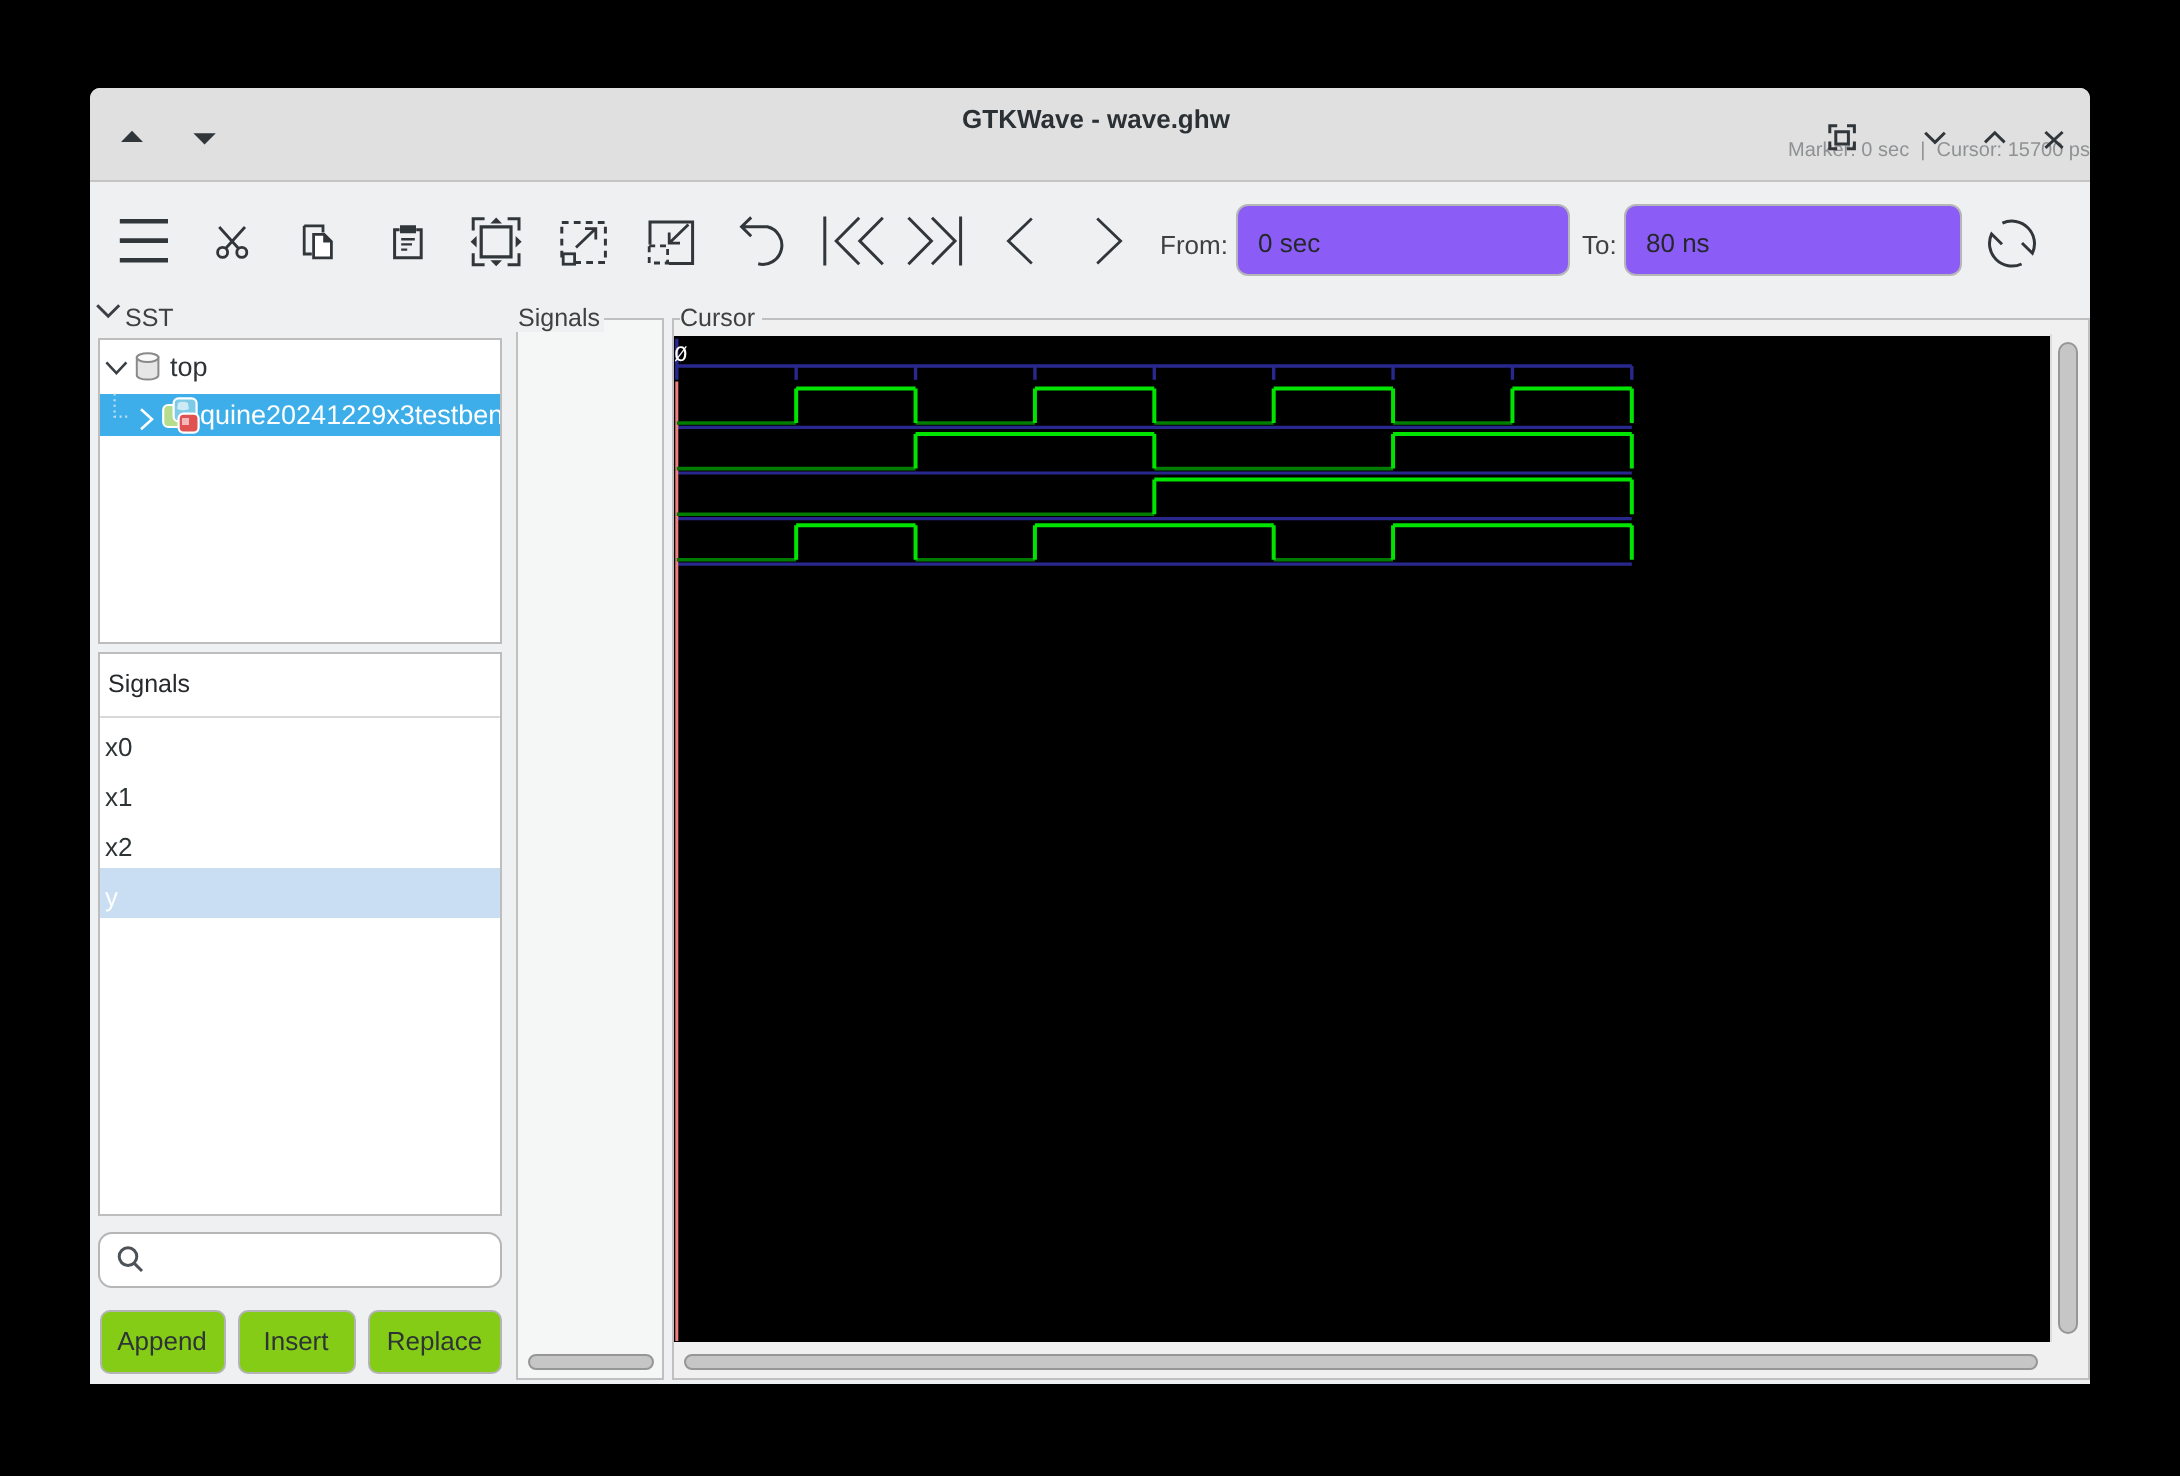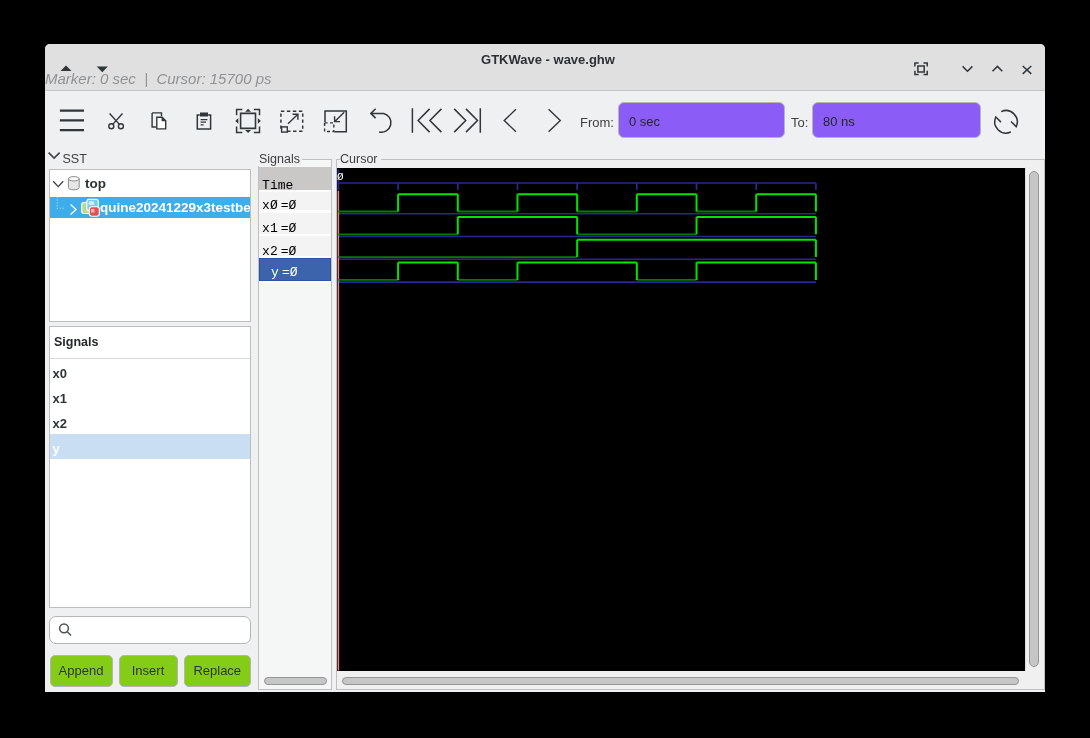--- a/index.html
+++ b/index.html
@@ -2,24 +2,24 @@
 <html><head><meta charset="utf-8"><style>
 * { margin:0; padding:0; box-sizing:border-box; }
 html,body { width:1090px; height:738px; background:#000; overflow:hidden; }
 body { font-family:"Liberation Sans", sans-serif; }
 #win { position:absolute; left:45px; top:44px; width:1000px; height:648px;
   background:#eff0f1; border-radius:5px 5px 0 0; overflow:hidden; }
 #tbar { position:absolute; left:0; top:0; width:1000px; height:47px;
   background:#e0e0e0; border-bottom:1px solid #c4c4c4; }
 #title { position:absolute; left:0; top:8px; width:1006px; text-align:center;
   font-size:13px; font-weight:bold; color:#2b3034; }
-#subtitle { position:absolute; left:0; top:26px; width:1000px; text-align:left;
-  font-size:15px; color:#8f9294;font-style:italic; }
+#subtitle { position:absolute; left:0; top:26px; width:1000px; text-align:right;
+  font-size:10px; color:#8f9294; }
 .lbl { position:absolute; font-size:12.5px; color:#404040; }
-.box { position:absolute; background:#fff; border:1px solid #bdbdbd;font-weight:bold; }
+.box { position:absolute; background:#fff; border:1px solid #bdbdbd; }
 .btn { position:absolute; height:32px; background:#84cc16; border:1px solid #b4b4b4;
   border-radius:5px; font-size:13px; color:#2e3436; text-align:center; line-height:30px; }
 .inp { position:absolute; height:36px; background:#8b5cf6; border:1px solid #b6b6b6;
   border-radius:6px; font-size:13px; color:#24282b; line-height:37px; padding-left:10px; }
 .mrow { position:absolute; left:0px; width:72px; background:#f3f3f4;
   font-family:"Liberation Mono", monospace; font-size:13px; color:#000; white-space:pre; }
 .mrow b { font-weight:normal; margin-left:3px; }
 .mhdr { position:absolute; left:0; top:0; width:72px; height:23.1px; background:#c9c8c6;
   font-family:"Liberation Mono", monospace; font-size:13px; color:#000; padding:10.8px 0 0 3.6px; }
 </style></head><body>
@@ -47,32 +47,20 @@
       <div style="position:absolute;left:2.5px;top:88.89999999999998px;font-size:13px;color:#2e3436;">x2</div>
       <div style="position:absolute;left:0;top:106.8px;width:200px;height:25px;background:#c9def3;font-size:13px;color:#fdfdfd;padding:7px 0 0 2.5px;">y</div>
     </div>
   <div class="box" style="left:4px;top:572px;width:202px;height:28px;border-radius:7px;border-color:#b6b6b6;"></div>
   <div class="btn" style="left:4.5px;top:611px;width:63px;">Append</div>
   <div class="btn" style="left:73.5px;top:611px;width:59px;">Insert</div>
   <div class="btn" style="left:138.5px;top:611px;width:67.5px;">Replace</div>
 
   <div class="lbl" style="left:212.5px;top:107.5px;background:#eff0f1;z-index:3;padding:0 2px 0 1.5px;">Signals</div>
   <div style="position:absolute;left:212.5px;top:114.5px;width:74px;height:531.5px;border:1px solid #c0c0c0;background:#f5f6f6;"></div>
-  <div id="midpanel" style="position:absolute;left:213.5px;top:122.8px;width:72px;height:501px;overflow:hidden;">
-    <div class="mhdr">Time</div>
-    <div style="position:absolute;left:0;top:23.1px;width:72px;height:2.1px;background:#fdfdfd;"></div>
-      <div style="position:absolute;left:0;top:43.2px;width:72px;height:3.1px;background:#fdfdfd;"></div>
-      <div style="position:absolute;left:0;top:67.3px;width:72px;height:2.1px;background:#fdfdfd;"></div>
-      <div style="position:absolute;left:0;top:89.4px;width:72px;height:2.0px;background:#fdfdfd;"></div>
-      <div style="position:absolute;left:0;top:114.3px;width:72px;height:2.2px;background:#fdfdfd;"></div>
-      <div class="mrow" style="top:25.2px;height:18.0px;padding:6.0px 0 0 3.6px;">xØ<b>=Ø</b></div>
-      <div class="mrow" style="top:46.3px;height:21.0px;padding:7.8px 0 0 3.6px;">x1<b>=Ø</b></div>
-      <div class="mrow" style="top:69.4px;height:20.0px;padding:7.6px 0 0 3.6px;">x2<b>=Ø</b></div>
-      <div class="mrow" style="top:91.4px;height:22.9px;background:#3c64ac;color:#fff;box-shadow:inset 0 0 0 1px #30549c;padding:6.4px 0 0 12.6px;">y<b>=Ø</b></div>
-  </div>
 
   <div style="position:absolute;left:219px;top:633px;width:63px;height:8px;background:#c6c6c6;border:1px solid #969696;border-radius:4.5px;"></div>
 
   <div class="lbl" style="left:295px;top:107.5px;background:#eff0f1;z-index:3;padding:0 3px 0 0;">Cursor</div>
   <div style="position:absolute;left:290.5px;top:114.5px;width:709px;height:531.5px;border:1px solid #c0c0c0;background:#f0f0f0;"></div>
   <div id="wavebox" style="position:absolute;left:291.8px;top:124.0px;width:688.2px;height:503.0px;background:#000;overflow:hidden;">
     <svg width="688.2" height="503.0" viewBox="0 0 688.2 503.0" style="position:absolute;left:0;top:0">
         <path d="M1.4 15.0 H478.92" stroke="#28288e" stroke-width="1.7" fill="none"></path>
         <path d="M1.4 1.4 V21.9 M61.09 15.0 V21.9 M120.78 15.0 V21.9 M180.47 15.0 V21.9 M240.16 15.0 V21.9 M299.85 15.0 V21.9 M359.54 15.0 V21.9 M419.23 15.0 V21.9 M478.92 15.0 V21.9" stroke="#28288e" stroke-width="1.7" fill="none"></path>
         <path d="M1.4 45.7 H478.92" stroke="#28288e" stroke-width="1.6" fill="none"></path>

